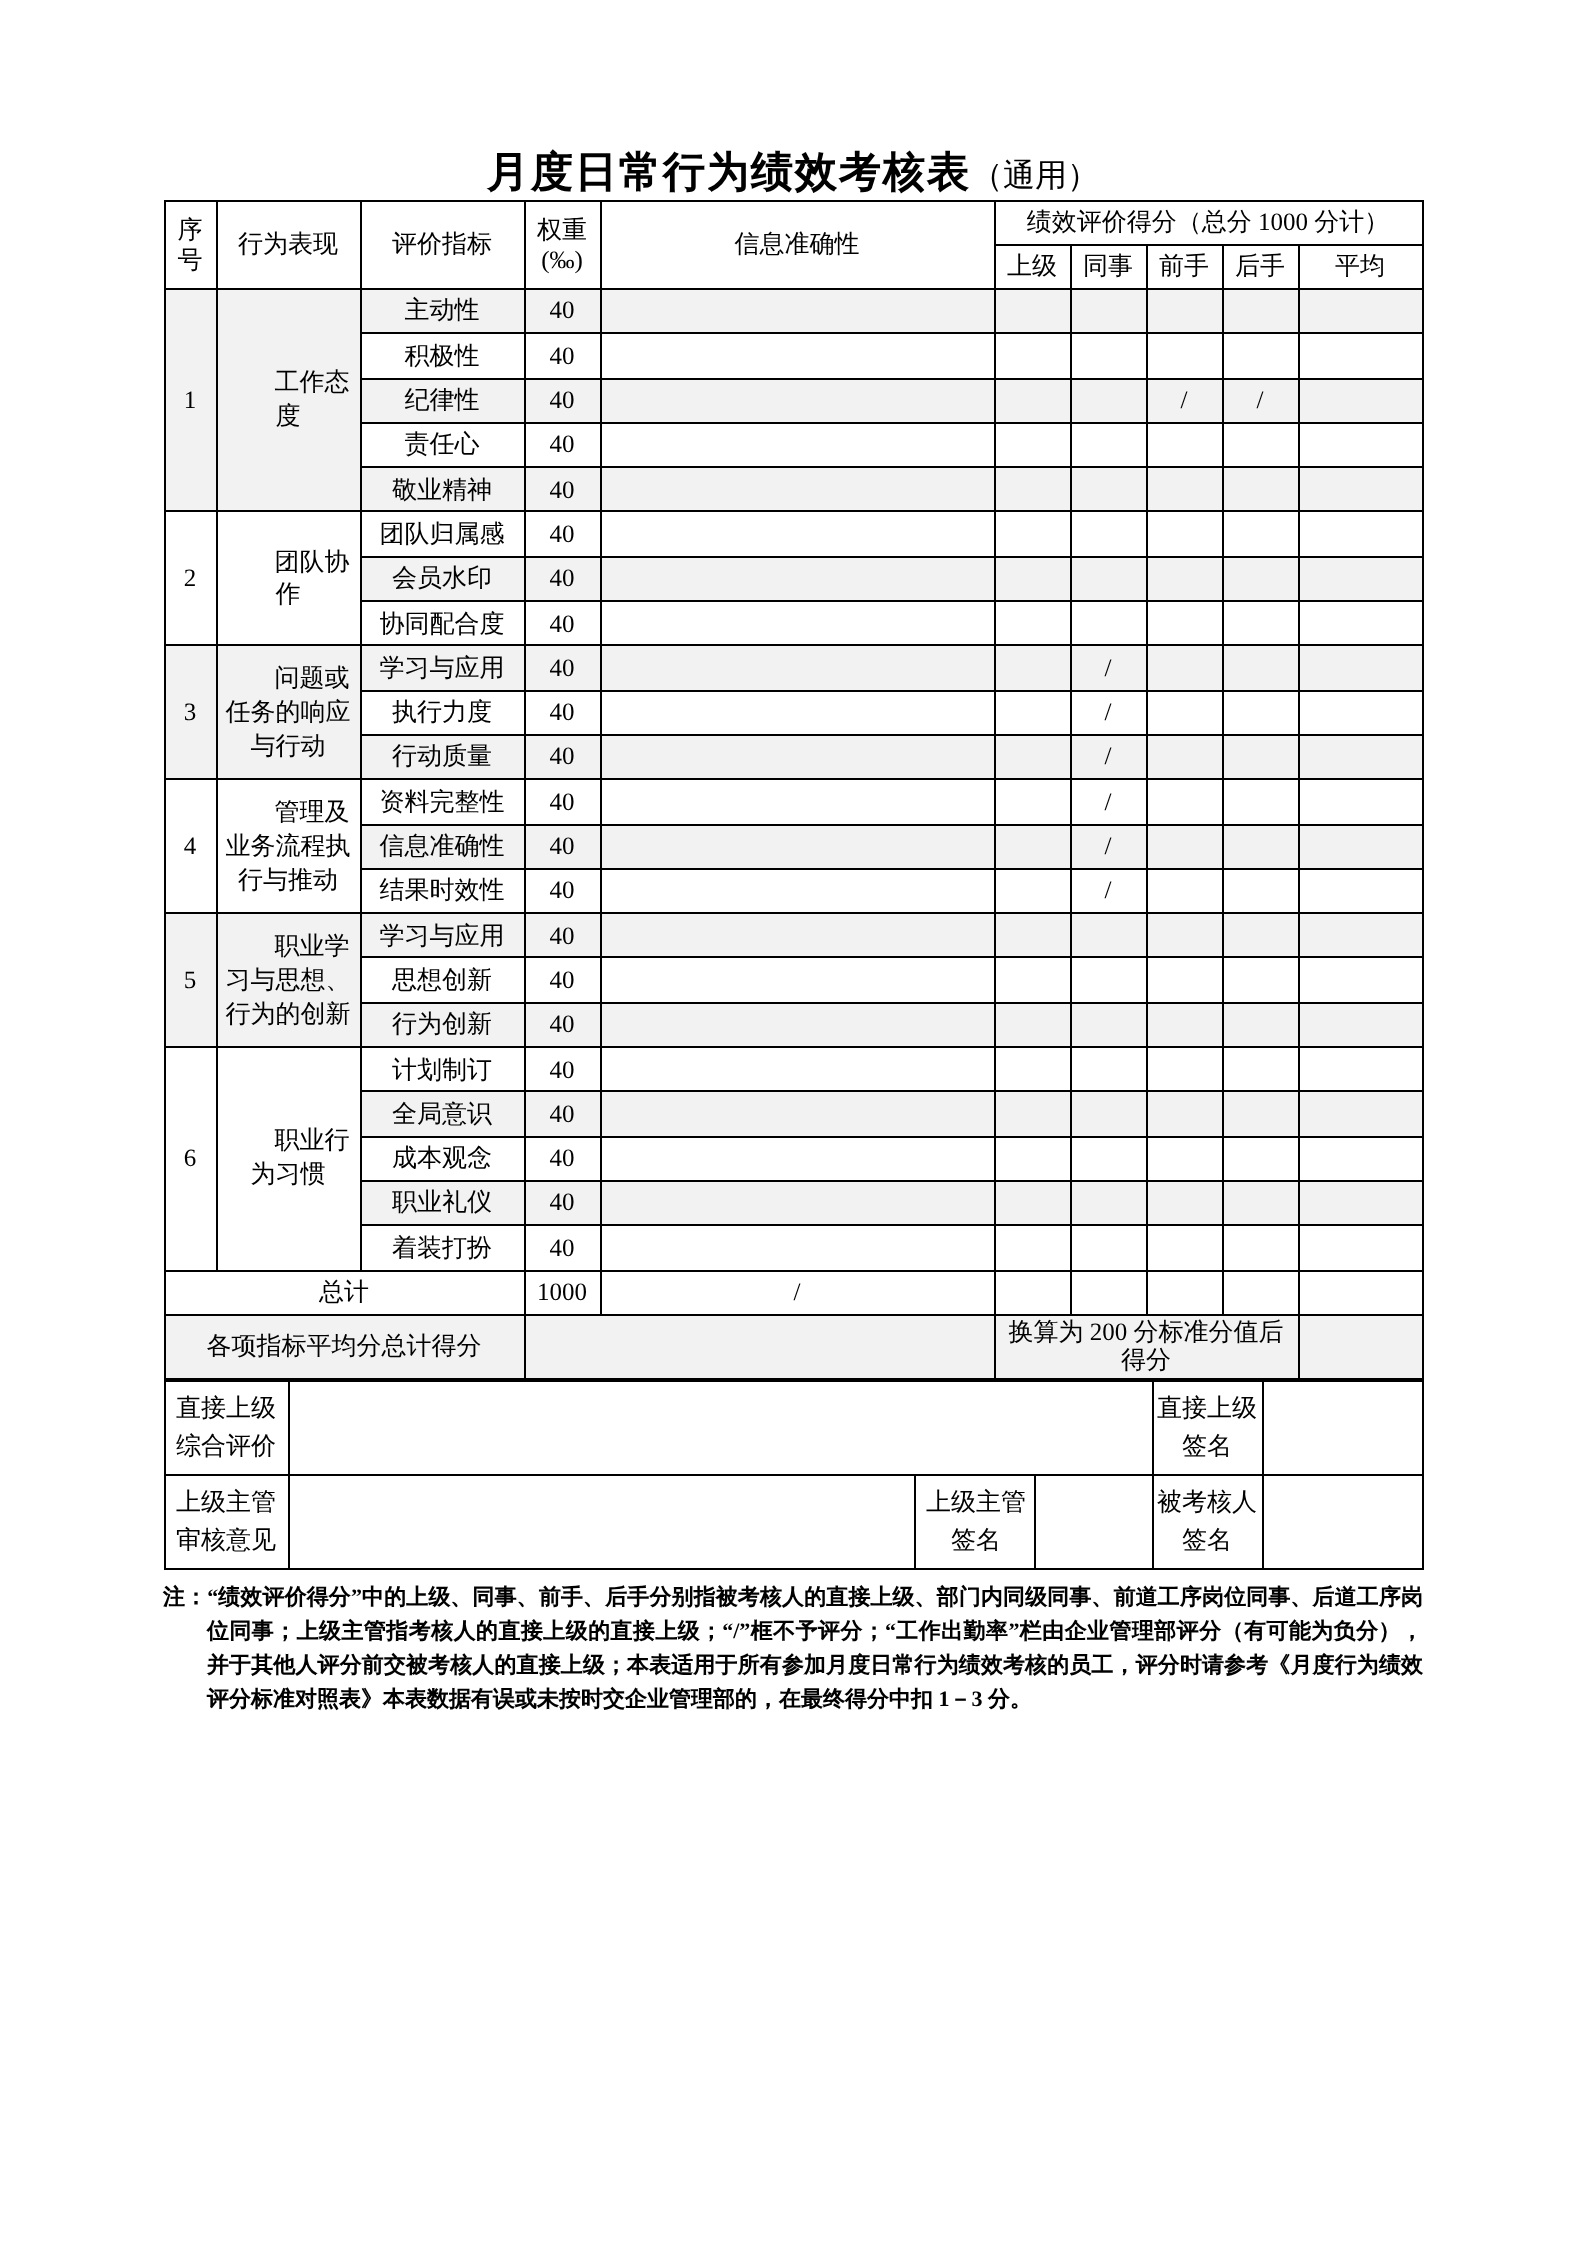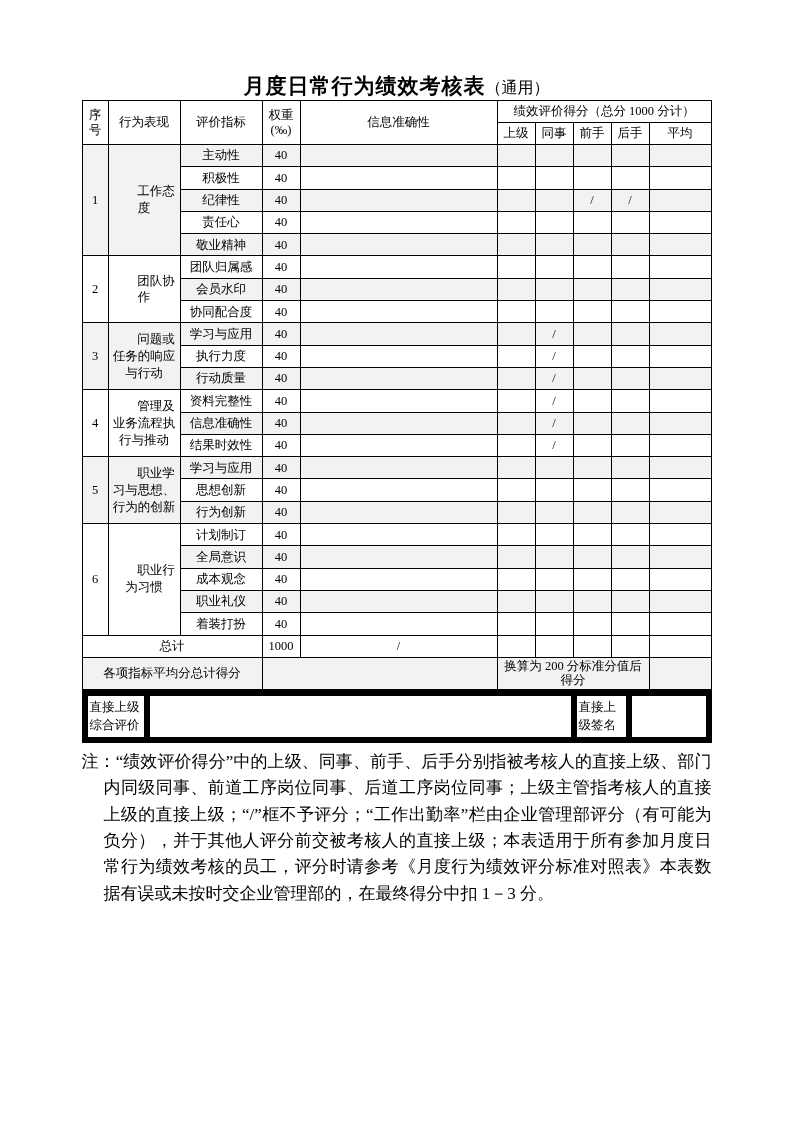--- a/index.html
+++ b/index.html
@@ -104,44 +104,45 @@
   .avg-sum-row td { height: 30px; font-size: 13px; }
 
   
   table.sig {
     border-collapse: collapse;
     margin: 0 auto;
     width: 630px;
     table-layout: fixed;
   }
   table.sig td {
-    border: 6px solid #000000;
+    border: 1px solid #000000;
     font-size: 12.5px;
-    text-align:left;
+    text-align:center;
     vertical-align: middle;
     padding: 2px;
     line-height: 1.5;
   }
   .sig-lbl { width: 62px; }
   .sig-big { }
   .sig-mid { width: 60px; }
   .sig-blank-mid { width: 58px; }
   .sig-right-lbl { width: 55px; }
   .sig-right-blank { width: 80px; }
   .sig-row td { height: 47px; }
 
   
   .note {
     width: 630px;
     margin: 6px auto 0 auto;
-    font-size: 17px;
+    font-size: 11px;
     line-height: 1.55;
     text-align: justify;
     text-indent: 0;
     padding-left: 0;
+    font-weight: bold;
   }
   .note .body { display:block; padding-left: 22px; text-indent: -22px; }
   .slash { font-size: 13px; }
 </style>
 </head>
 <body>
 
 <div class="page">
 
   <div class="watermark">会员水印</div>
@@ -442,20 +443,28 @@
           <col class="sig-right-lbl">
           <col class="sig-right-blank">
       </colgroup>
       <tbody id="sig-body">
           <tr class="sig-row">
             <td>直接上级综合评价</td>
             <td colspan="3"></td>
             <td>直接上级签名</td>
             <td></td>
           </tr>
+          <tr class="sig-row">
+            <td>上级主管审核意见</td>
+            <td></td>
+            <td>上级主管签名</td>
+            <td></td>
+            <td>被考核人签名</td>
+            <td></td>
+          </tr>
         </tbody>
     </table>
 
     <div class="note">
       <span class="body"><span>注：</span><span>“绩效评价得分”中的上级、同事、前手、后手分别指被考核人的直接上级、部门内同级同事、前道工序岗位同事、后道工序岗位同事；上级主管指考核人的直接上级的直接上级；“/”框不予评分；“工作出勤率”栏由企业管理部评分（有可能为负分），并于其他人评分前交被考核人的直接上级；本表适用于所有参加月度日常行为绩效考核的员工，评分时请参考《月度行为绩效评分标准对照表》本表数据有误或未按时交企业管理部的，在最终得分中扣 1－3 分。</span></span>
     </div>
 
   </div>
 
 </div>

